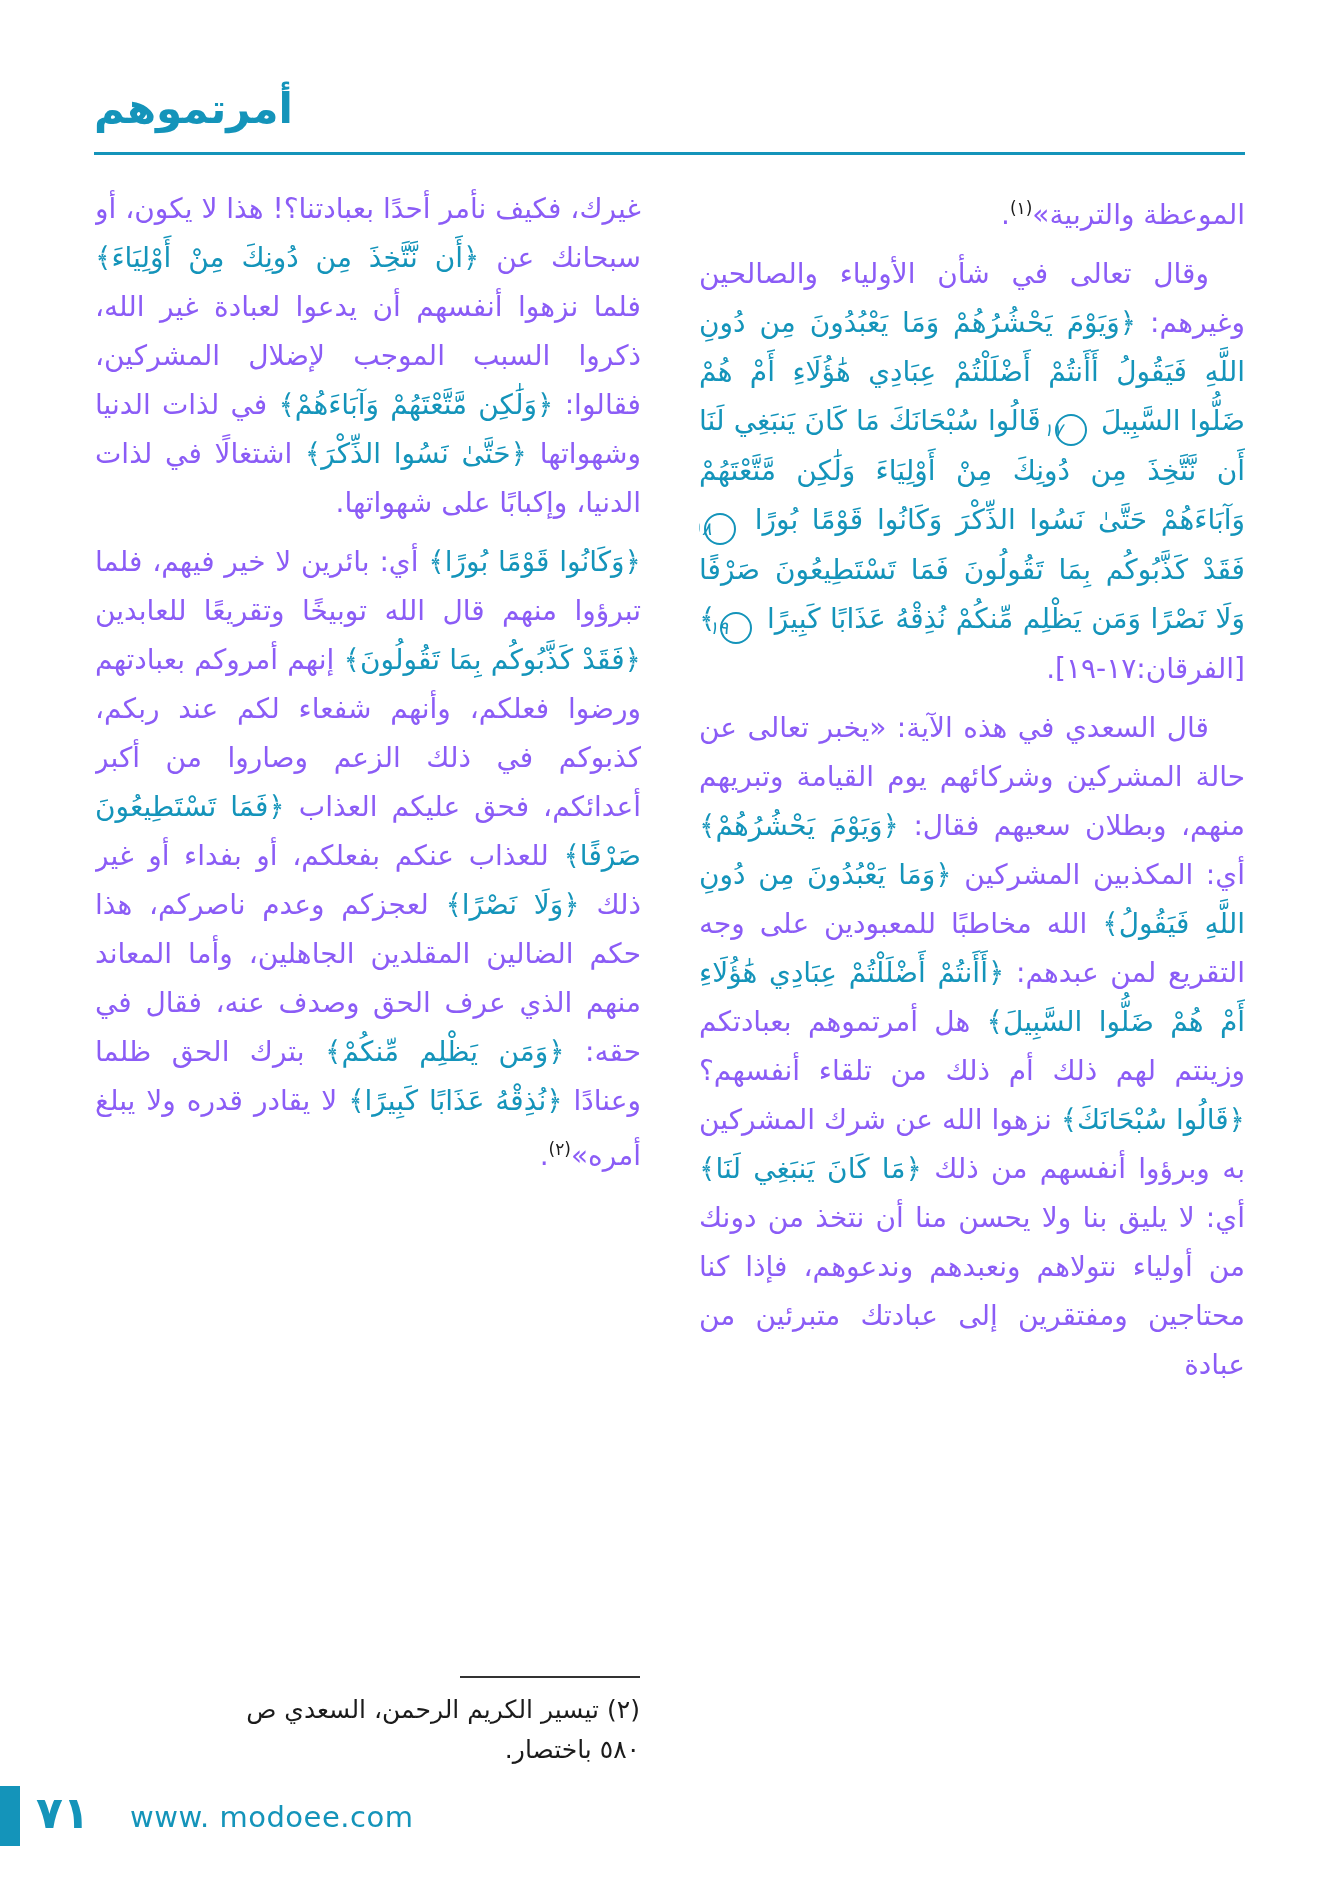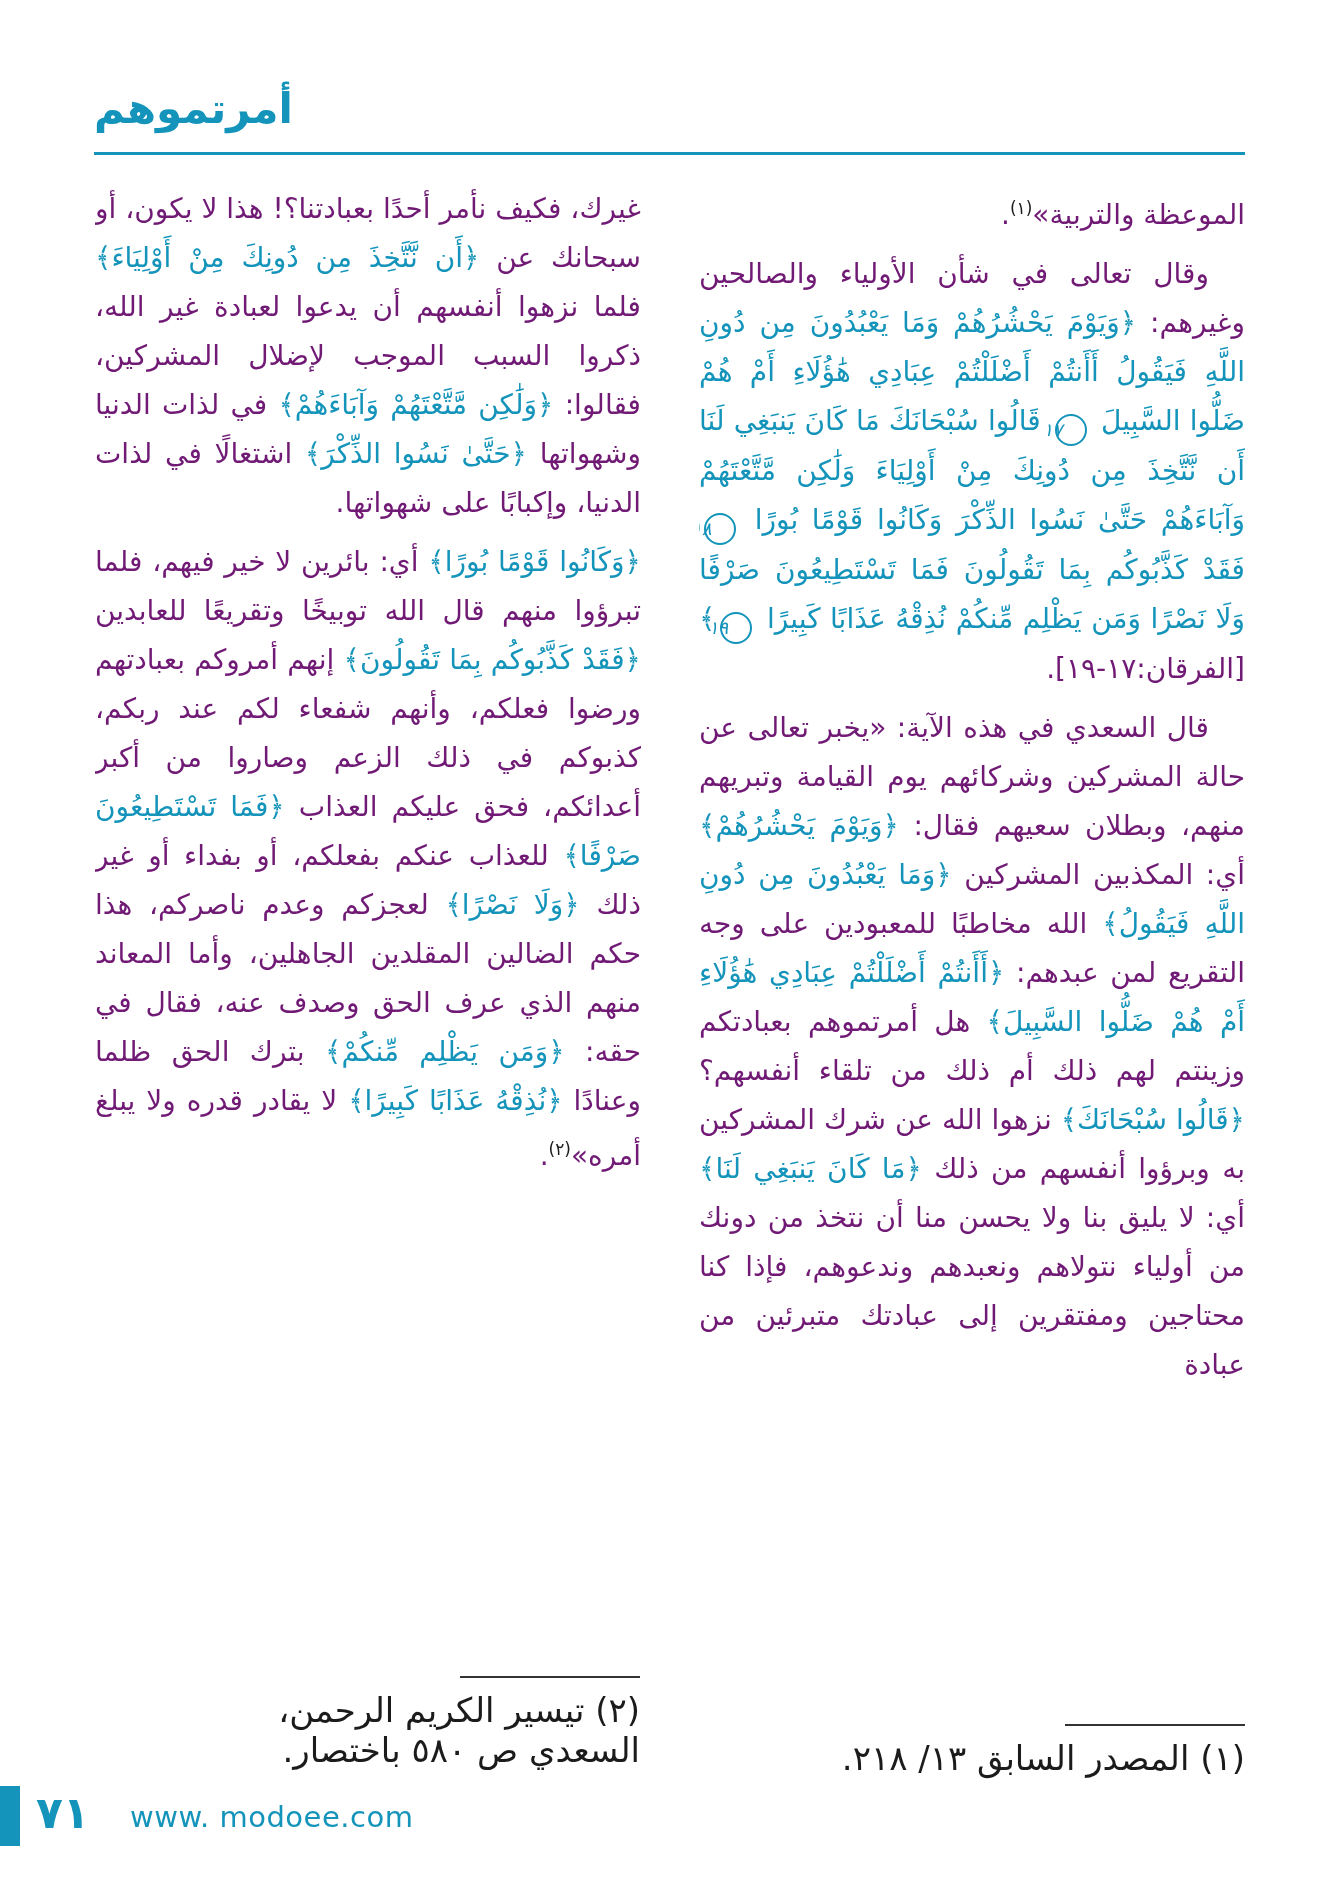--- a/index.html
+++ b/index.html
@@ -27,33 +27,33 @@
     display:flex;gap:58px;
   }
   .col{
     width:546px;height:1500px;overflow:hidden;
     font-size:28px;line-height:49px;
     text-align:justify;
     color:#1b1b1b;
   }
   p.para{margin:0 0 10px 0;}
   p.indent{text-indent:36px;}
-  .seg-n{color:#701a75;}
+  .seg-n{color:#8b5cf6;}
   .seg-q{color:var(--accent);}
   .seg-a{
     display:inline-flex;align-items:center;justify-content:center;
     width:32px;height:32px;box-sizing:border-box;
     border:2px solid var(--accent);border-radius:50%;
     color:var(--accent);font-size:18px;line-height:1;
     vertical-align:-6px;margin:0 5px;font-style:italic;
   }
   .seg-s{font-size:17px;vertical-align:super;color:#1b1b1b;}
   .footnote{
     position:absolute;width:546px;
-    font-size:34px;line-height:40px;color:#1b1b1b;
+    font-size:25px;line-height:40px;color:#1b1b1b;
     text-align:right;
   }
   .footnote .fn-rule{
     width:180px;height:2px;background:#333;margin:0 0 12px 0;
   }
   .footnote-right{right:94px;top:1724px;}
   .footnote-left{left:94px;top:1676px;}
   .footnote-left .fn-text-wrap{padding-left:120px;}
   .footer-bar{
     position:absolute;left:0;bottom:44px;
@@ -84,25 +84,20 @@
         <p class="para"><span class="seg-n">الموعظة والتربية»</span><span class="seg-s">(١)</span><span class="seg-n">.</span></p>
         <p class="para indent"><span class="seg-n">وقال تعالى في شأن الأولياء والصالحين وغيرهم: </span><span class="seg-q">﴿وَيَوْمَ يَحْشُرُهُمْ وَمَا يَعْبُدُونَ مِن دُونِ اللَّهِ فَيَقُولُ أَأَنتُمْ أَضْلَلْتُمْ عِبَادِي هَٰؤُلَاءِ أَمْ هُمْ ضَلُّوا السَّبِيلَ </span><span class="seg-a">١٧</span><span class="seg-q"> قَالُوا سُبْحَانَكَ مَا كَانَ يَنبَغِي لَنَا أَن نَّتَّخِذَ مِن دُونِكَ مِنْ أَوْلِيَاءَ وَلَٰكِن مَّتَّعْتَهُمْ وَآبَاءَهُمْ حَتَّىٰ نَسُوا الذِّكْرَ وَكَانُوا قَوْمًا بُورًا </span><span class="seg-a">١٨</span><span class="seg-q"> فَقَدْ كَذَّبُوكُم بِمَا تَقُولُونَ فَمَا تَسْتَطِيعُونَ صَرْفًا وَلَا نَصْرًا وَمَن يَظْلِم مِّنكُمْ نُذِقْهُ عَذَابًا كَبِيرًا </span><span class="seg-a">١٩</span><span class="seg-q">﴾</span><span class="seg-n"> [الفرقان:١٧-١٩].</span></p>
         <p class="para indent"><span class="seg-n">قال السعدي في هذه الآية: «يخبر تعالى عن حالة المشركين وشركائهم يوم القيامة وتبريهم منهم، وبطلان سعيهم فقال: </span><span class="seg-q">﴿وَيَوْمَ يَحْشُرُهُمْ﴾</span><span class="seg-n"> أي: المكذبين المشركين </span><span class="seg-q">﴿وَمَا يَعْبُدُونَ مِن دُونِ اللَّهِ فَيَقُولُ﴾</span><span class="seg-n"> الله مخاطبًا للمعبودين على وجه التقريع لمن عبدهم: </span><span class="seg-q">﴿أَأَنتُمْ أَضْلَلْتُمْ عِبَادِي هَٰؤُلَاءِ أَمْ هُمْ ضَلُّوا السَّبِيلَ﴾</span><span class="seg-n"> هل أمرتموهم بعبادتكم وزينتم لهم ذلك أم ذلك من تلقاء أنفسهم؟ </span><span class="seg-q">﴿قَالُوا سُبْحَانَكَ﴾</span><span class="seg-n"> نزهوا الله عن شرك المشركين به وبرؤوا أنفسهم من ذلك </span><span class="seg-q">﴿مَا كَانَ يَنبَغِي لَنَا﴾</span><span class="seg-n"> أي: لا يليق بنا ولا يحسن منا أن نتخذ من دونك من أولياء نتولاهم ونعبدهم وندعوهم، فإذا كنا محتاجين ومفتقرين إلى عبادتك متبرئين من عبادة</span></p>
       </div>
     <div class="col">
         <p class="para"><span class="seg-n">غيرك، فكيف نأمر أحدًا بعبادتنا؟! هذا لا يكون، أو سبحانك عن </span><span class="seg-q">﴿أَن نَّتَّخِذَ مِن دُونِكَ مِنْ أَوْلِيَاءَ﴾</span><span class="seg-n"> فلما نزهوا أنفسهم أن يدعوا لعبادة غير الله، ذكروا السبب الموجب لإضلال المشركين، فقالوا: </span><span class="seg-q">﴿وَلَٰكِن مَّتَّعْتَهُمْ وَآبَاءَهُمْ﴾</span><span class="seg-n"> في لذات الدنيا وشهواتها </span><span class="seg-q">﴿حَتَّىٰ نَسُوا الذِّكْرَ﴾</span><span class="seg-n"> اشتغالًا في لذات الدنيا، وإكبابًا على شهواتها.</span></p>
         <p class="para"><span class="seg-q">﴿وَكَانُوا قَوْمًا بُورًا﴾</span><span class="seg-n"> أي: بائرين لا خير فيهم، فلما تبرؤوا منهم قال الله توبيخًا وتقريعًا للعابدين </span><span class="seg-q">﴿فَقَدْ كَذَّبُوكُم بِمَا تَقُولُونَ﴾</span><span class="seg-n"> إنهم أمروكم بعبادتهم ورضوا فعلكم، وأنهم شفعاء لكم عند ربكم، كذبوكم في ذلك الزعم وصاروا من أكبر أعدائكم، فحق عليكم العذاب </span><span class="seg-q">﴿فَمَا تَسْتَطِيعُونَ صَرْفًا﴾</span><span class="seg-n"> للعذاب عنكم بفعلكم، أو بفداء أو غير ذلك </span><span class="seg-q">﴿وَلَا نَصْرًا﴾</span><span class="seg-n"> لعجزكم وعدم ناصركم، هذا حكم الضالين المقلدين الجاهلين، وأما المعاند منهم الذي عرف الحق وصدف عنه، فقال في حقه: </span><span class="seg-q">﴿وَمَن يَظْلِم مِّنكُمْ﴾</span><span class="seg-n"> بترك الحق ظلما وعنادًا </span><span class="seg-q">﴿نُذِقْهُ عَذَابًا كَبِيرًا﴾</span><span class="seg-n"> لا يقادر قدره ولا يبلغ أمره»</span><span class="seg-s">(٢)</span><span class="seg-n">.</span></p>
       </div>
   </div>
 
-  <div class="footnote footnote-right">
-    <div class="fn-rule"></div>
-    <span>(١)</span>
-    <span>المصدر السابق ١٣/ ٢١٨.</span>
-  </div>
 
   <div class="footnote footnote-left">
     <div class="fn-rule"></div>
     <div class="fn-text-wrap">
       <span>(٢)</span>
       <span>تيسير الكريم الرحمن، السعدي ص ٥٨٠ باختصار.</span>
     </div>
   </div>
 
   <div class="footer-bar"></div>

